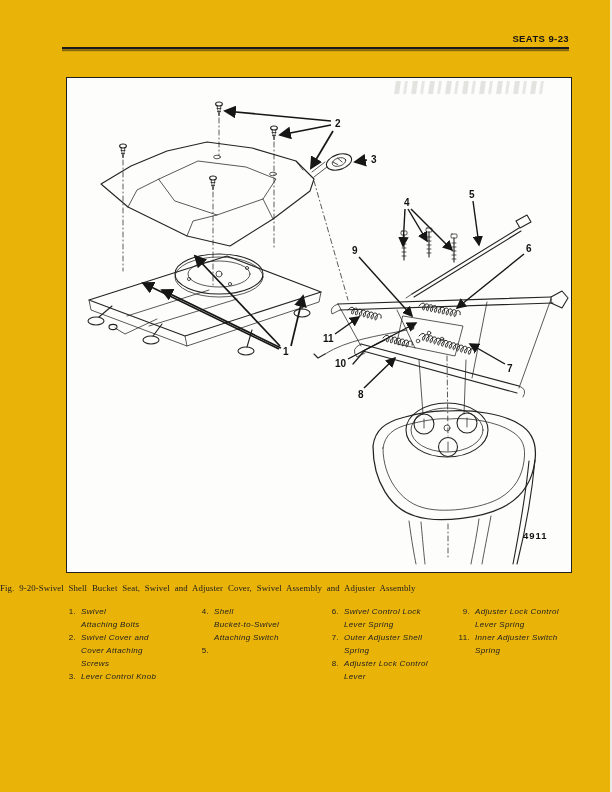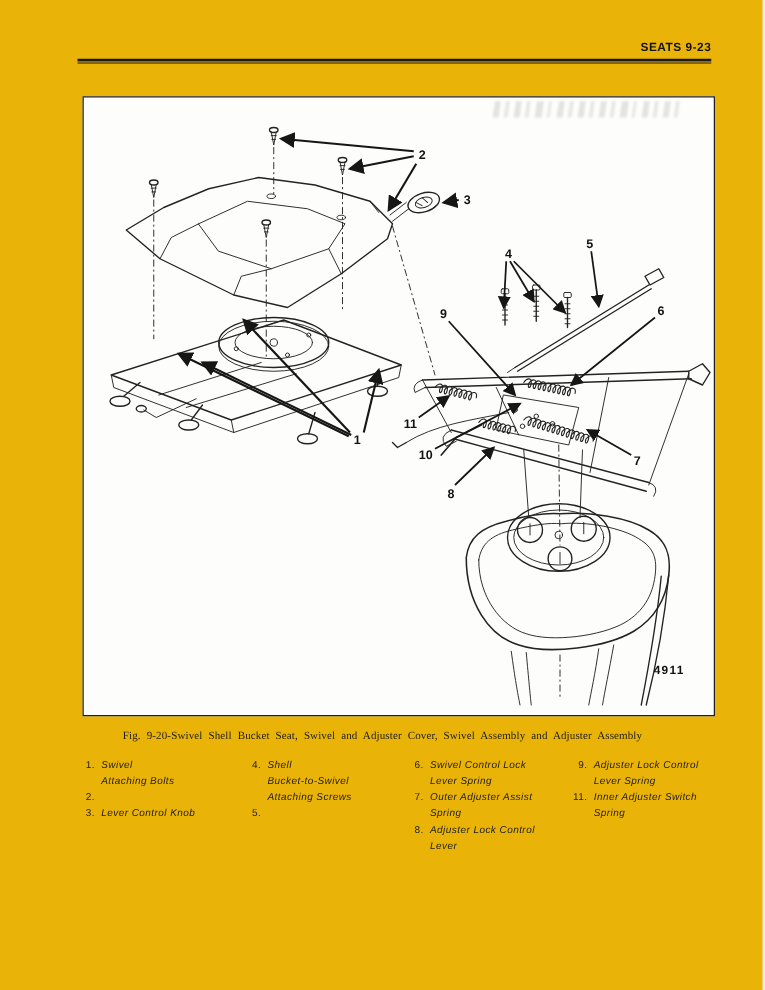--- a/index.html
+++ b/index.html
@@ -14,21 +14,21 @@
 
   
   .figbox{position:absolute;top:77px;left:66px;width:504px;height:494px;
        border:1.3px solid #202020;background:#fdfdfb;}
   .smudge{position:absolute;top:3px;left:328px;width:150px;height:13px;opacity:.22;
        background:repeating-linear-gradient(90deg,#8a8a86 0 5px,transparent 5px 9px,#9a9a96 9px 12px,transparent 12px 17px);
        filter:blur(.7px);transform:skewX(-8deg);}
   .figbox svg{position:absolute;inset:0;}
 
   
-  .caption{position:absolute;top:583px;left:0;width:612px;text-align:center;
+  .caption{position:absolute;top:583px;left:0;width:612px;
        font:8.8px "Liberation Serif",serif;color:#1e1e1e;word-spacing:2.5px;letter-spacing:.1px;}
 
   
   .plist{position:absolute;top:605px;left:65px;width:514px;display:grid;
        grid-template-columns:133px 130px 127px 124px;
        font:8px "Liberation Sans",sans-serif;line-height:13px;letter-spacing:.35px;color:#222;}
   .pl-item{display:flex;align-items:flex-start;}
   .pl-num{flex:0 0 11px;text-align:right;margin-right:5px;white-space:nowrap;}
   .col-wide .pl-num{flex:0 0 15px;}
   .pl-text{white-space:pre-line;font-style:italic;}
@@ -248,46 +248,49 @@
 
   <div class="plist">
     <div class="pl-col">
       <div class="pl-item">
         <span class="pl-num">1.</span>
         <span class="pl-text">Swivel
 Attaching Bolts</span>
       </div>
       <div class="pl-item">
         <span class="pl-num">2.</span>
+        <span class="pl-text">Swivel Cover and
+Cover Attaching
+Screws</span>
       </div>
       <div class="pl-item">
         <span class="pl-num">3.</span>
         <span class="pl-text">Lever Control Knob</span>
       </div>
     </div>
     <div class="pl-col">
       <div class="pl-item">
         <span class="pl-num">4.</span>
         <span class="pl-text">Shell
 Bucket-to-Swivel
-Attaching Screws</span>
+Attaching Switch</span>
       </div>
       <div class="pl-item">
         <span class="pl-num">5.</span>
       </div>
     </div>
     <div class="pl-col">
       <div class="pl-item">
         <span class="pl-num">6.</span>
         <span class="pl-text">Swivel Control Lock
 Lever Spring</span>
       </div>
       <div class="pl-item">
         <span class="pl-num">7.</span>
-        <span class="pl-text">Outer Adjuster Assist
+        <span class="pl-text">Outer Adjuster Shell
 Spring</span>
       </div>
       <div class="pl-item">
         <span class="pl-num">8.</span>
         <span class="pl-text">Adjuster Lock Control
 Lever</span>
       </div>
     </div>
     <div class="pl-col col-wide">
       <div class="pl-item">

